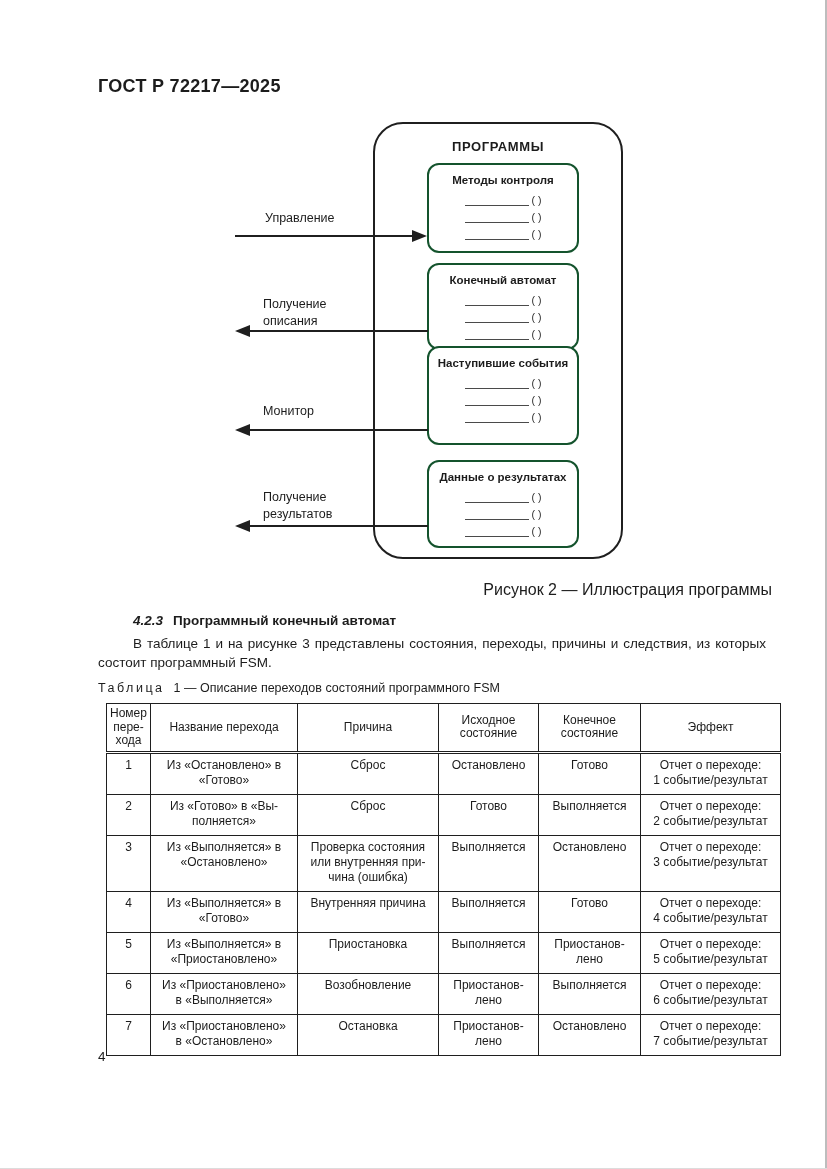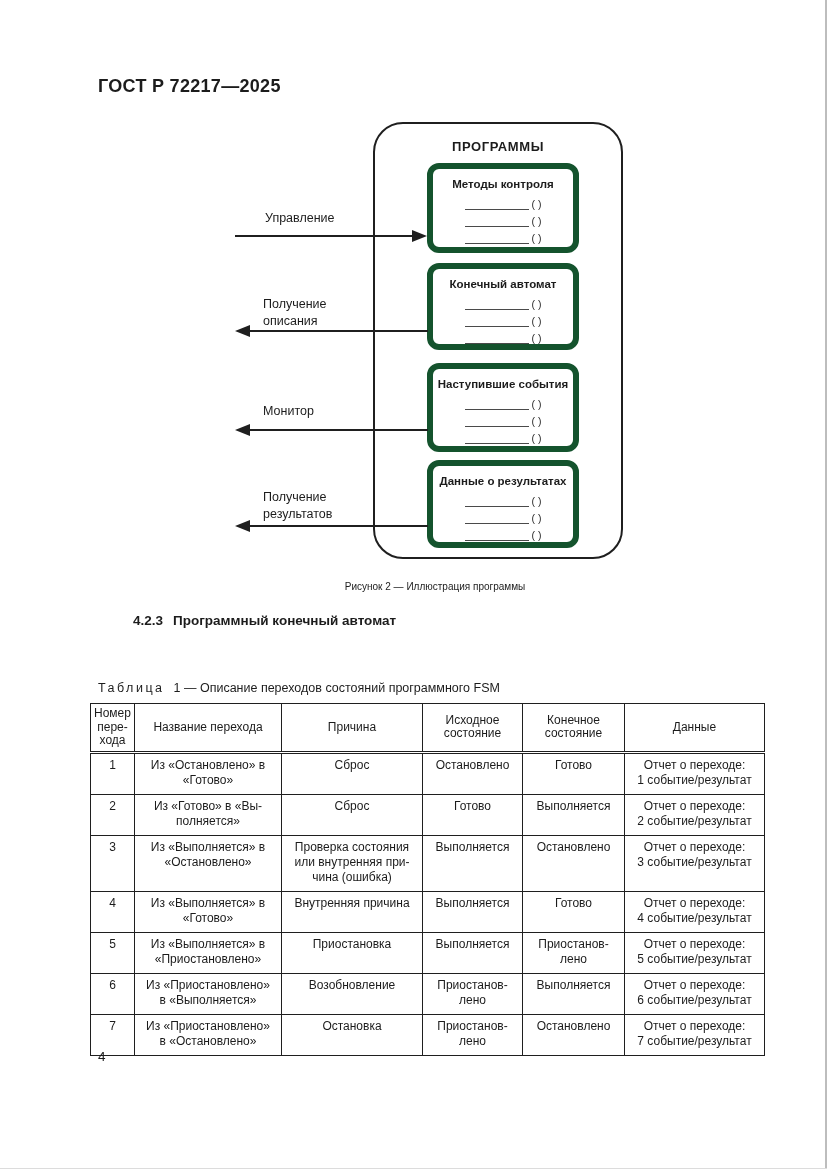--- a/index.html
+++ b/index.html
@@ -13,51 +13,51 @@
 
   #doc-header { position:absolute; left:98px; top:76px; font-size:18px; font-weight:bold; letter-spacing:.3px; }
 
   
   #figure { position:absolute; left:0; top:0; width:827px; height:610px; }
   #outer-box { position:absolute; left:373px; top:122px; width:250px; height:437px;
                border:2px solid #1f1f1f; border-radius:30px; box-sizing:border-box; }
   #program-title { position:absolute; left:373px; top:139px; width:250px; text-align:center;
                    font-size:13px; font-weight:bold; letter-spacing:.6px; }
   .inner-box { position:absolute; left:427px; width:152px; background:#fff;
-               border:6px solid #14532d; border-radius:12px; box-sizing:border-box; }
+               border:2px solid #14532d; border-radius:12px; box-sizing:border-box; }
   .inner-box:nth-child(1) { top:163px; height:90px; }
   .inner-box:nth-child(2) { top:263px; height:87px; }
-  .inner-box:nth-child(3) { top:363px; height:89px; }
+  .inner-box:nth-child(3) { top:346px; height:99px; }
   .inner-box:nth-child(4) { top:460px; height:88px; }
   .ib-title { text-align:center; font-weight:bold; font-size:11.5px; margin-top:9px; white-space:nowrap; }
   .ib-slots { margin-top:3px; }
   .slot-row { display:flex; justify-content:center; align-items:flex-end; height:17px; }
   .slot-line { width:64px; border-bottom:1.4px solid #4a4a4a; margin-right:3px; }
   .slot-suffix { font-size:10.5px; color:#2b2b2b; line-height:11px; }
 
   .arrow-line { position:absolute; height:2px; background:#1f1f1f; }
   .head-right { position:absolute; width:0; height:0;
                 border-left:15px solid #1f1f1f; border-top:6px solid transparent; border-bottom:6px solid transparent; }
   .head-left  { position:absolute; width:0; height:0;
                 border-right:15px solid #1f1f1f; border-top:6px solid transparent; border-bottom:6px solid transparent; }
   .arrow-label { position:absolute; font-size:12.5px; line-height:17px; white-space:pre-line; }
 
-  #fig-caption { position:absolute; left:98px; top:581px; width:674px; text-align:center; font-size:10px; }
+  #fig-caption { position:absolute; left:98px; top:581px; width:674px; text-align:right; font-size:16px; }
 
   
   #section-heading { position:absolute; left:133px; top:613px; font-size:13.5px; font-weight:bold; }
-  #section-heading .sec-num { margin-right:10px; }
+  #section-heading .sec-num { margin-right:10px;font-style:italic; }
   #paragraph { position:absolute; left:98px; top:634px; width:668px; font-size:13.5px;
                line-height:19px; text-align:justify; text-indent:35px; }
   #table-caption { position:absolute; left:98px; top:681px; font-size:12.5px; }
   #table-caption .cap-word { letter-spacing:2.5px; }
   #table-caption .cap-rest { margin-left:9px; }
 
   
-  #fsm-table { position:absolute; left:90px; top:703px; width:674px;
+  #fsm-table { position:absolute; left:106px; top:703px; width:674px;
                border-collapse:collapse; font-size:12px; table-layout:fixed; }
   #fsm-table th, #fsm-table td { border:1px solid #1f1f1f; white-space:pre-line; }
   #fsm-table th { font-weight:normal; text-align:center; vertical-align:middle;
                   padding:3px 2px; line-height:13.5px; border-bottom:3px double #1f1f1f; }
   #fsm-table td { vertical-align:top; text-align:center; padding:4px 6px 6px 6px; line-height:15px; }
   #fsm-table td.num { text-align:center; }
 
   #page-number { position:absolute; left:98px; top:1049px; font-size:13.5px; }
 </style>
 </head>
@@ -158,20 +158,21 @@
     <div class="head-left" style="left:235px; top:520px;"></div>
     <div class="arrow-line" style="left:248px; top:525px; width:180px;"></div>
 
     <div id="fig-caption">Рисунок 2 — Иллюстрация программы</div>
   </div>
 
   <div id="section-heading">
     <span class="sec-num">4.2.3</span><span>Программный конечный автомат</span>
   </div>
 
+  <div id="paragraph">В таблице 1 и на рисунке 3 представлены состояния, переходы, причины и следствия, из которых состоит программный FSM.</div>
 
   <div id="table-caption">
     <span class="cap-word">Таблица</span><span class="cap-rest">1 — Описание переходов состояний программного FSM</span>
   </div>
 
   <table id="fsm-table">
     <colgroup>
       <col style="width:44px">
         <col style="width:147px">
         <col style="width:141px">
@@ -183,21 +184,21 @@
         <tr id="fsm-head-row">
           <th>Номер
 пере-
 хода</th>
           <th>Название перехода</th>
           <th>Причина</th>
           <th>Исходное
 состояние</th>
           <th>Конечное
 состояние</th>
-          <th>Данные</th>
+          <th>Эффект</th>
         </tr>
       </thead>
     <tbody id="fsm-body">
         <tr>
           <td class="num">1</td>
           <td>Из «Остановлено» в
 «Готово»</td>
           <td>Сброс</td>
           <td>Остановлено</td>
           <td>Готово</td>

